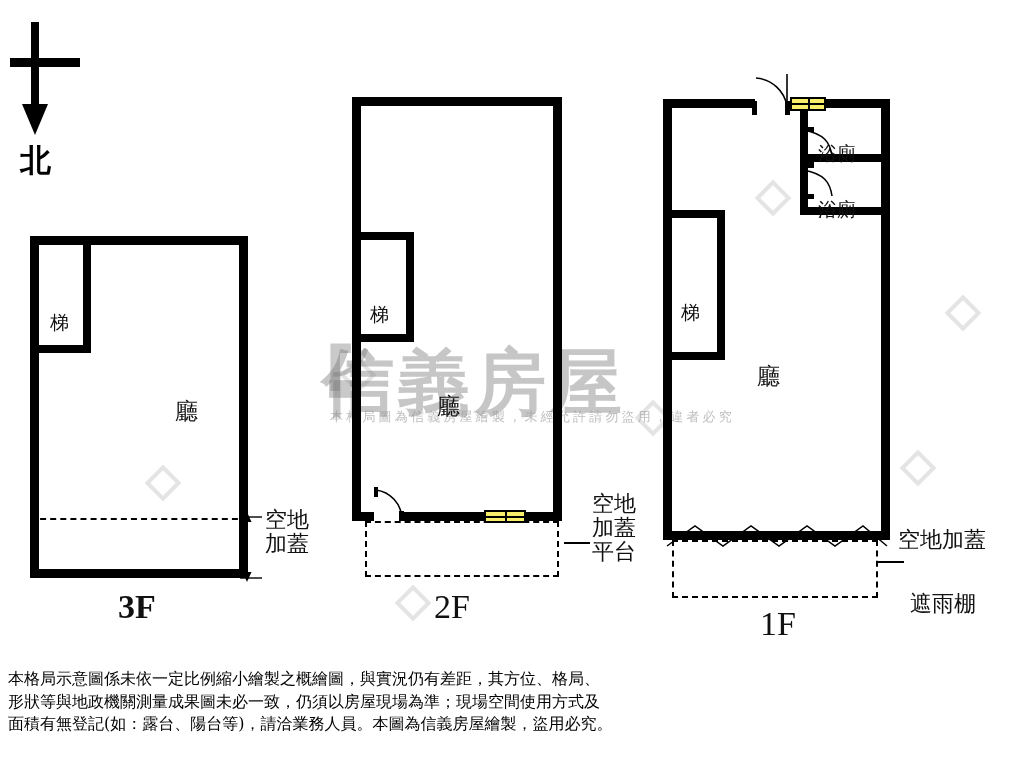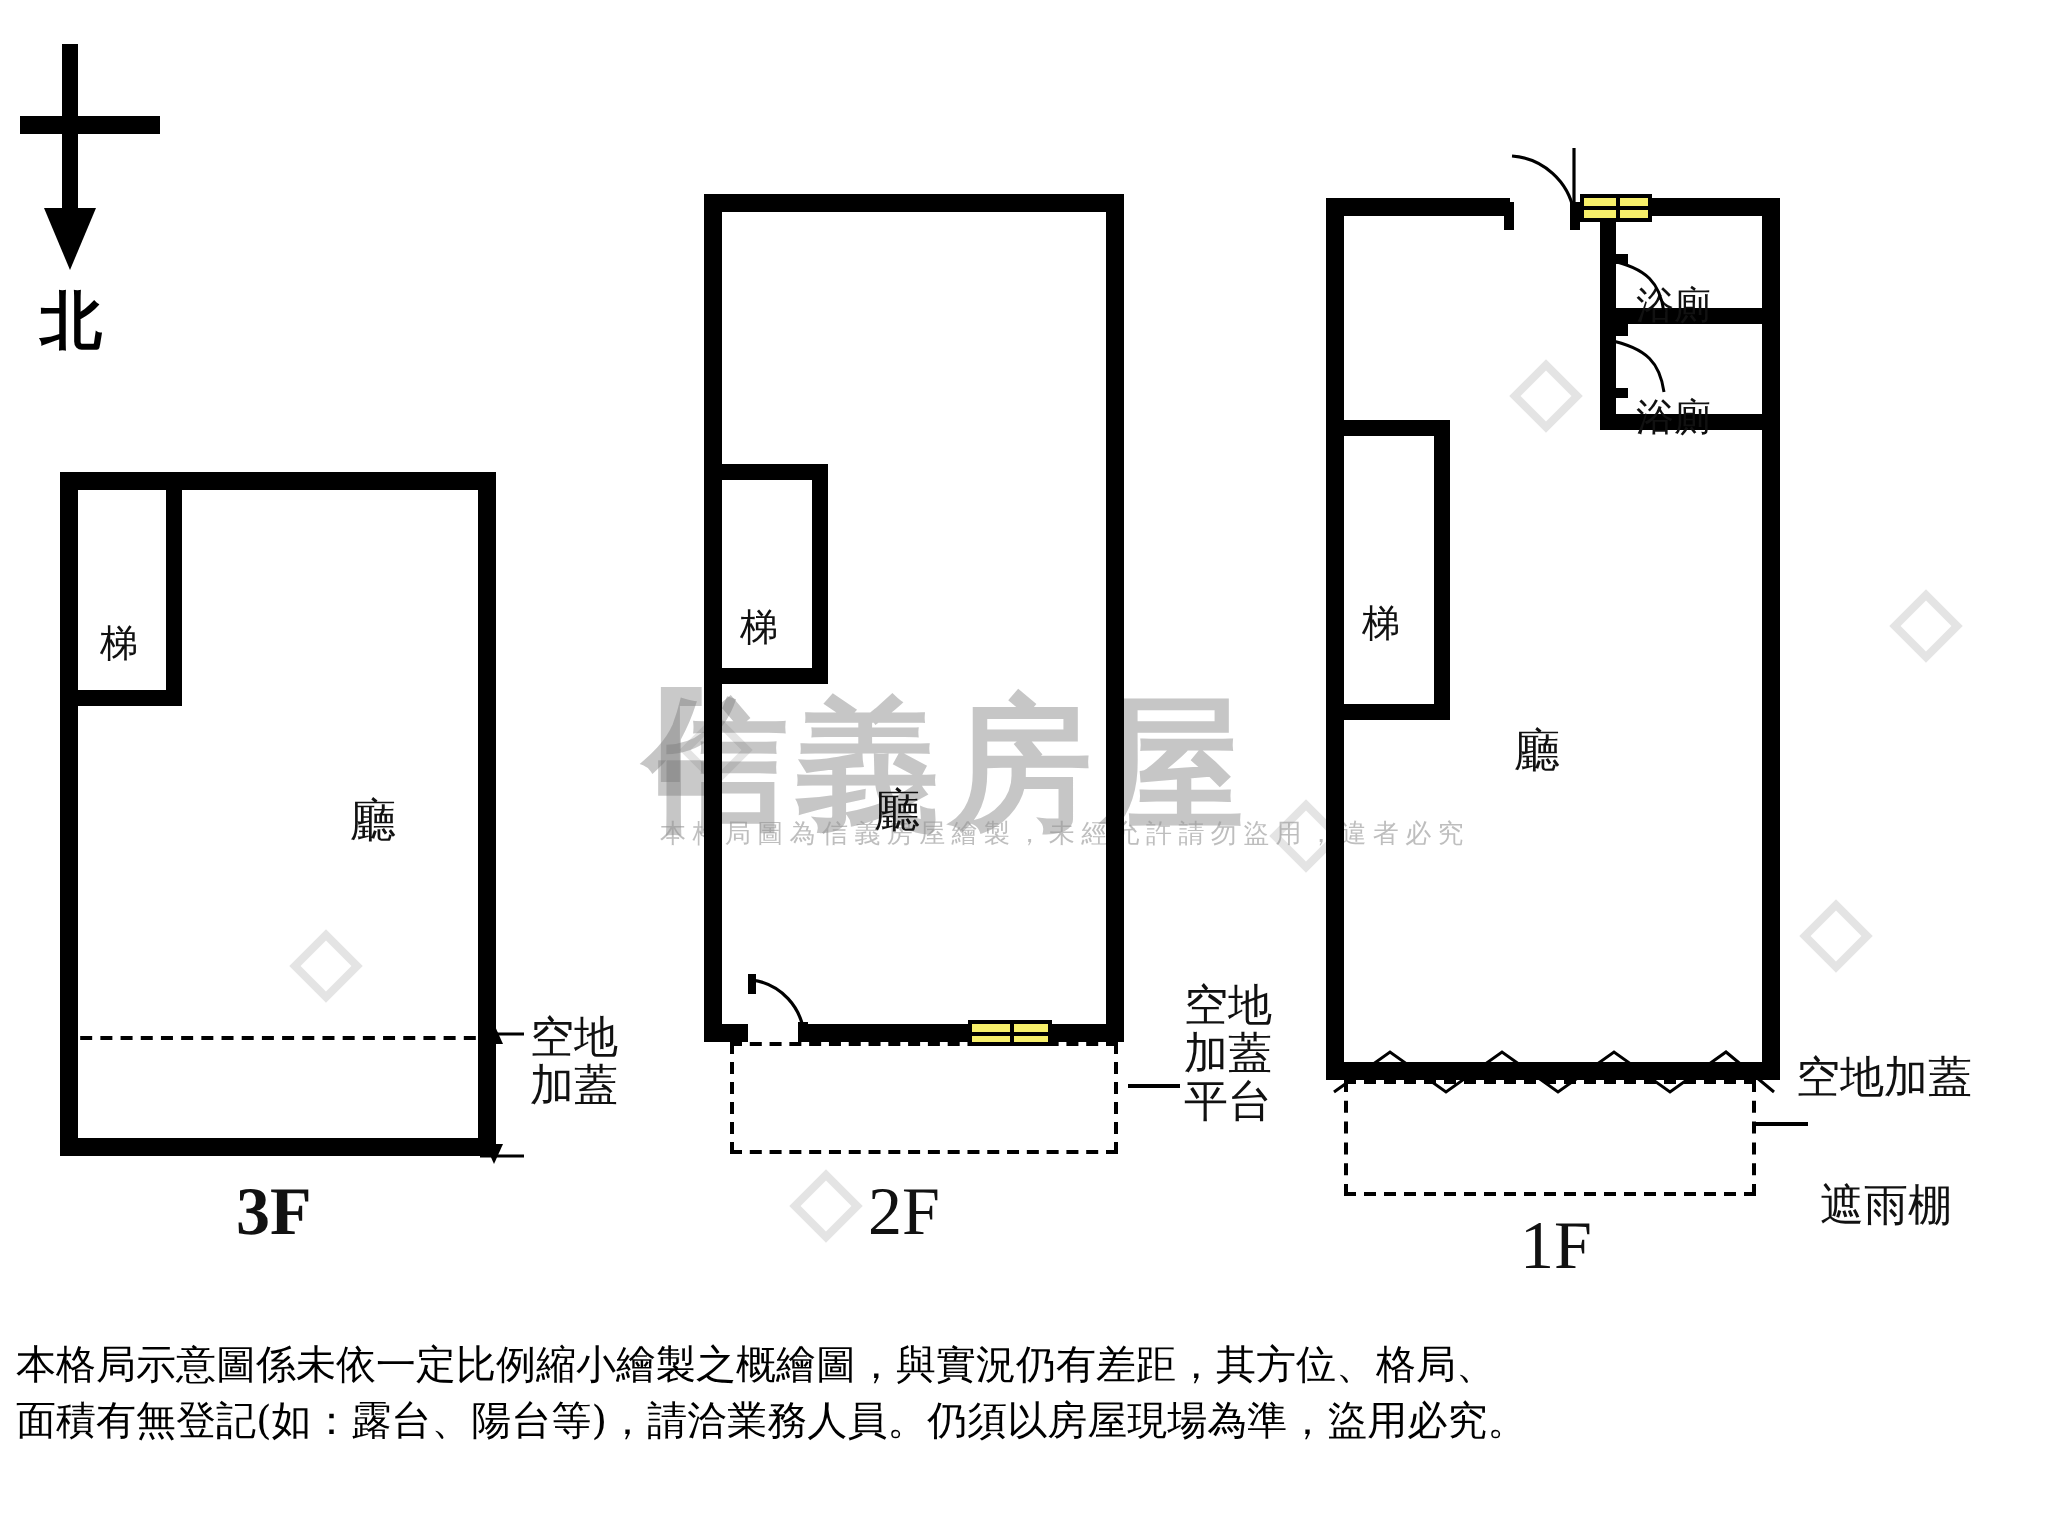--- a/index.html
+++ b/index.html
@@ -128,21 +128,21 @@
     color:#000;
     z-index:8;
   }
 
   
   #disclaimer{
     position:absolute;
     left:8px; top:668px;
     width:1012px;
     font-family:"DejaVu Serif", serif;
-    font-size:20px;
+    font-size:16px;
     line-height:1.42;
     color:#000;
     z-index:10;
     letter-spacing:0px;
   }
   #disclaimer div{ white-space:nowrap; }
 
   svg{ overflow:visible; }
 </style>
 </head>
@@ -298,16 +298,17 @@
 
   <div class="note note-2l" style="left:898px; top:528px;">
     <div>空地加蓋</div>
     <div style="padding-left:12px;margin-top:40px;">遮雨棚</div>
   </div>
 
   <div class="floor-label" style="left:760px; top:605px;">1F</div>
 
   <div id="disclaimer">
     <div>本格局示意圖係未依一定比例縮小繪製之概繪圖，與實況仍有差距，其方位、格局、</div>
-    <div>面積有無登記(如：露台、陽台等)，請洽業務人員。仍須以房屋現場為準，盜用必究。</div>
+    <div>形狀等與地政機關測量成果圖未必一致，仍須以房屋現場為準；現場空間使用方式及</div>
+    <div>面積有無登記(如：露台、陽台等)，請洽業務人員。本圖為信義房屋繪製，盜用必究。</div>
   </div>
 
 </div>
 
 </body></html>

